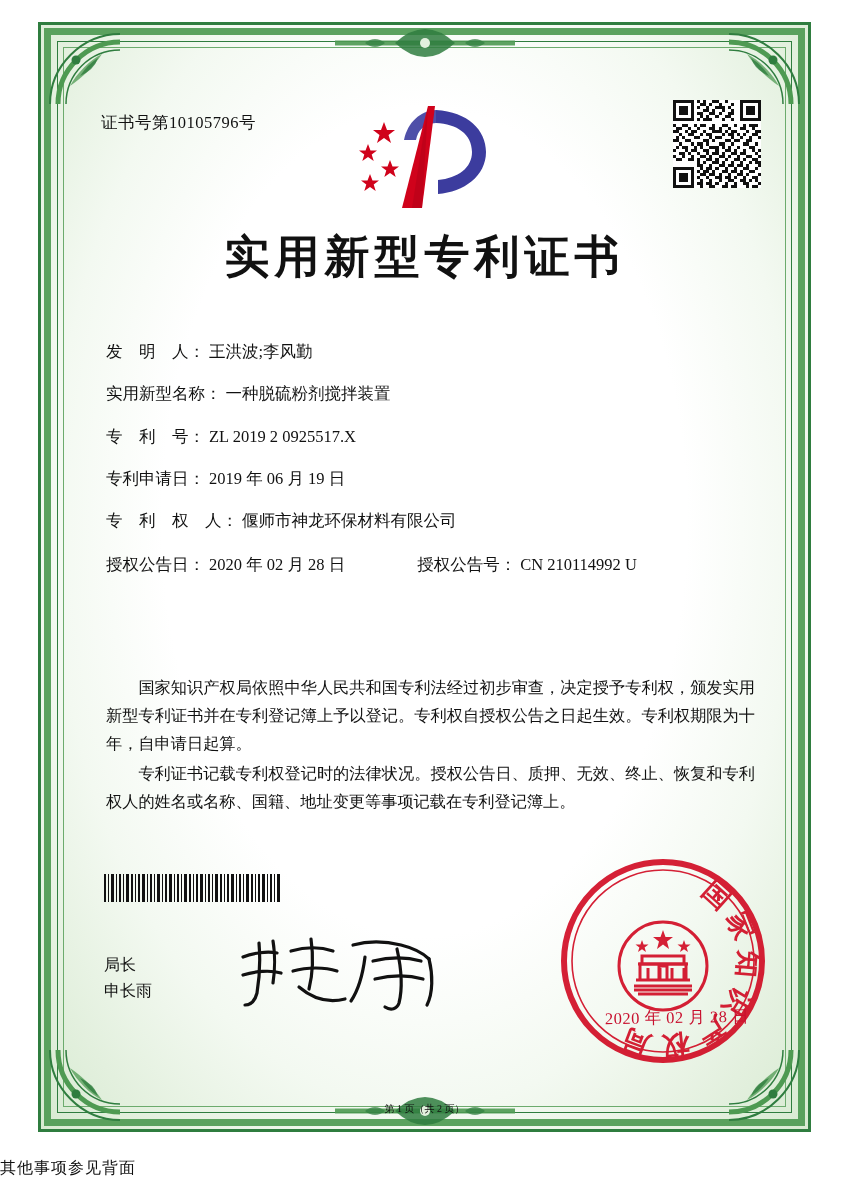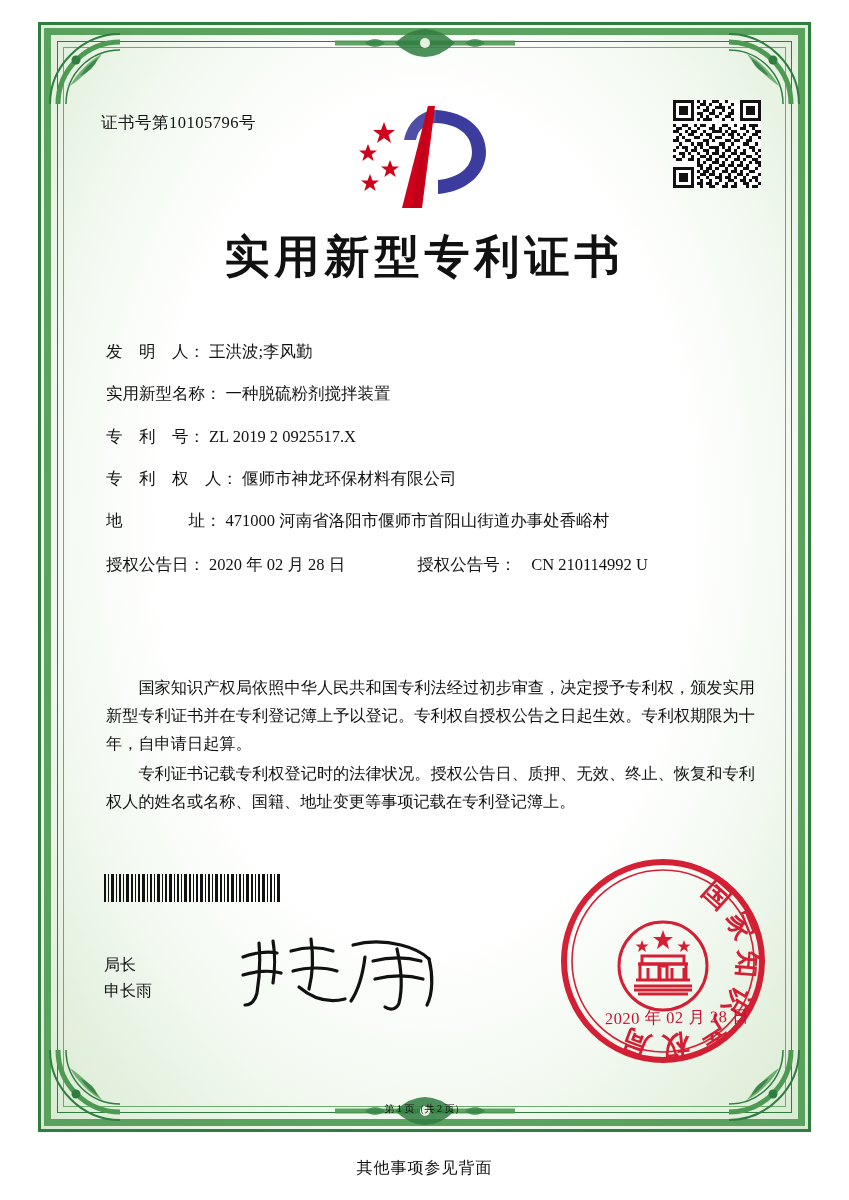--- a/index.html
+++ b/index.html
@@ -146,21 +146,20 @@
     flex: 0 1 auto;
     color: #111;
     margin-left: 4px;
   }
   .row-dual { display: flex; align-items: baseline; margin-top: 24px; }
   .row-dual .second {
     margin-left: 72px;
     display: flex;
     align-items: center;
     white-space: nowrap;
-    gap: 11px;
   }
 
   
   .paras {
     position: absolute;
     left: 68px;
     right: 56px;
     top: 652px;
     font-size: 16.2px;
     line-height: 28px;
@@ -221,21 +220,21 @@
     bottom: 16px;
     text-align: center;
     font-size: 10px;
     color: #111;
   }
 
   .footer-note {
     position: absolute;
     left: 0; right: 0;
     top: 1158px;
-    text-align: center;
+    text-align: left;
     font-size: 16px;
     color: #111;
     letter-spacing: 1px;
   }
 </style>
 </head>
 <body>
 
 <div class="page">
 
@@ -554,26 +553,26 @@
       </div>
       <div class="field-row">
         <span class="field-label">实用新型名称：</span>
         <span class="field-value">一种脱硫粉剂搅拌装置</span>
       </div>
       <div class="field-row">
         <span class="field-label">专　利　号：</span>
         <span class="field-value">ZL 2019 2 0925517.X</span>
       </div>
       <div class="field-row">
+        <span class="field-label">专利申请日：</span>
+        <span class="field-value">2019 年 06 月 19 日</span>
+      </div>
+      <div class="field-row">
         <span class="field-label">专　利　权　人：</span>
         <span class="field-value">偃师市神龙环保材料有限公司</span>
-      </div>
-      <div class="field-row">
-        <span class="field-label">地　　　　址：</span>
-        <span class="field-value">471000 河南省洛阳市偃师市首阳山街道办事处香峪村</span>
       </div>
       <div class="field-row row-dual">
         <span class="field-label">授权公告日：</span>
         <span class="field-value">2020 年 02 月 28 日</span>
         <span class="second">
           <span class="field-label">授权公告号：</span>
           <span class="field-value">CN 210114992 U</span>
         </span>
       </div>
     </div>

